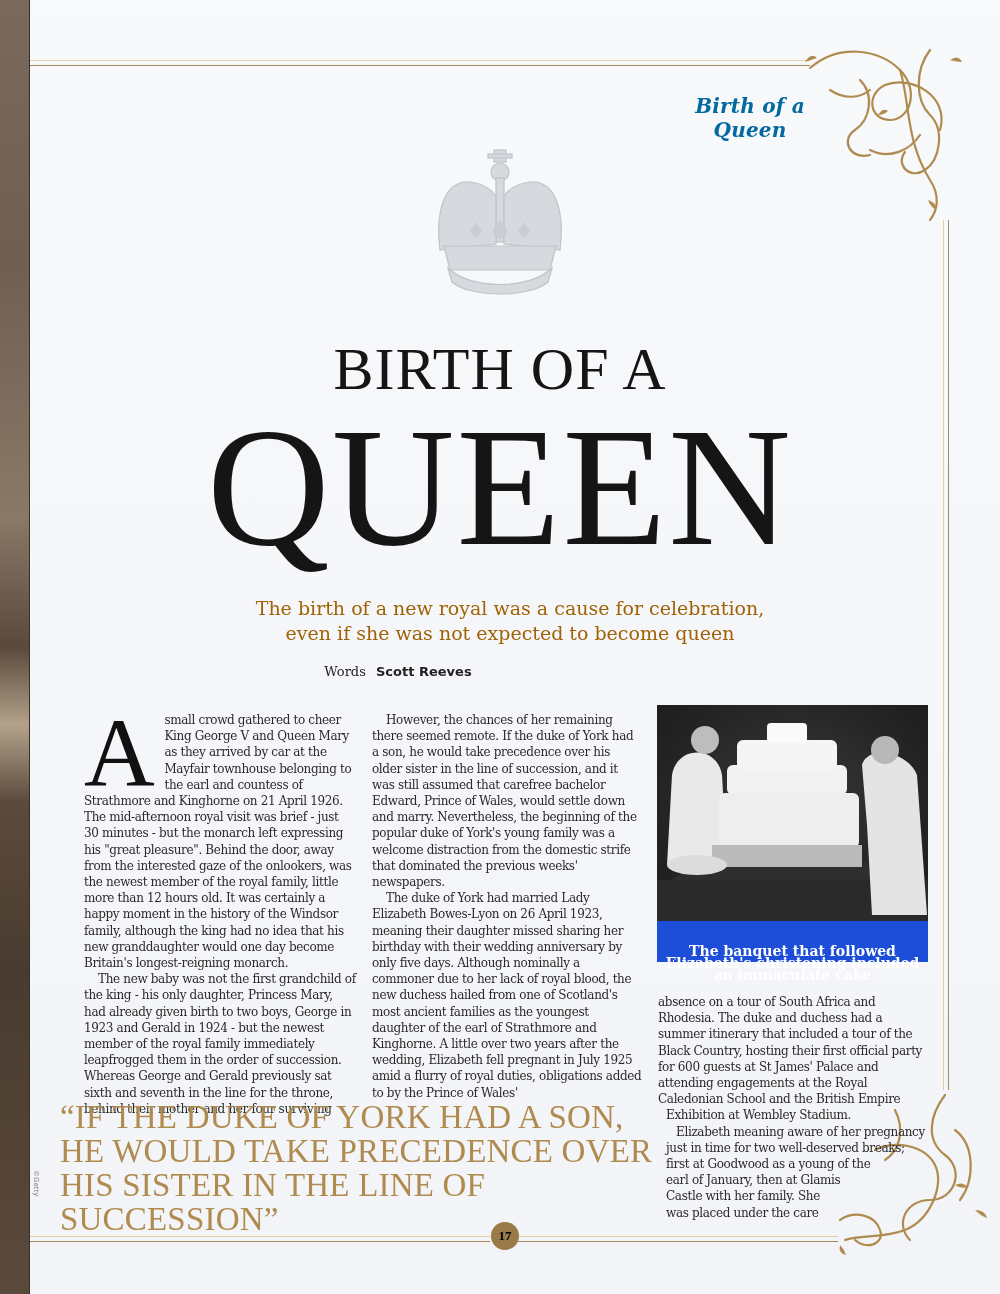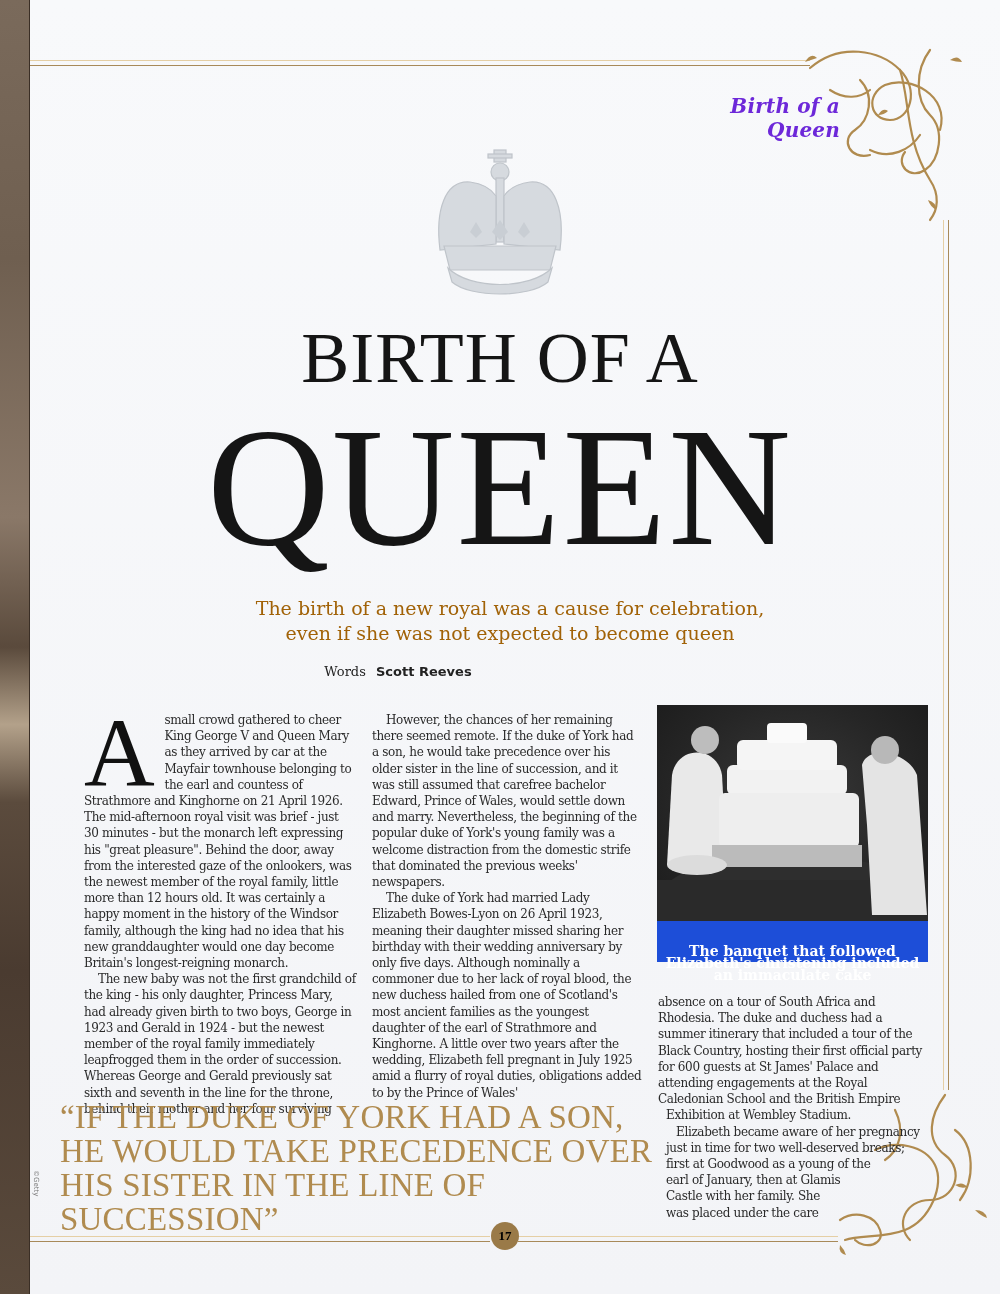--- a/index.html
+++ b/index.html
@@ -17,33 +17,33 @@
   .page {
     position:absolute; left:30px; top:0; width:970px; height:1294px;
     background:linear-gradient(180deg,#f8f9fb 0%,#f3f4f7 100%);
   }
   .rule-h { position:absolute; height:1px; background:#a88a5a; }
   .rule-h.light { background:#e5cfa5; }
   .rule-v { position:absolute; width:1px; background:#a88a5a; }
   .rule-v.light { background:#e5cfa5; }
 
   .running-head {
-    position:absolute; left:660px; top:94px; width:180px; text-align:right;
+    position:absolute; left:660px; top:94px; width:180px; text-align:center;
     font-family:"DejaVu Serif", serif; font-weight:bold; font-style:italic;
-    font-size:20px; color:#6d28d9; letter-spacing:0.2px;
+    font-size:20px; color:#0369a1; letter-spacing:0.2px;
   }
   .ornament { position:absolute; }
 
   .crown { position:absolute; left:430px; top:140px; width:140px; height:160px; }
 
   .title {
     position:absolute; left:0; width:1000px; text-align:center;
     font-family:"Liberation Serif", serif; color:#151515; font-weight:normal;
   }
-  .title.l1 { top:322px; font-size:72px; letter-spacing:1px; line-height:1; }
+  .title.l1 { top:339px; font-size:60px; letter-spacing:1px; line-height:1; }
   .title.l2 { top:402px; font-size:170px; letter-spacing:2px; line-height:1; }
 
   .standfirst {
     position:absolute; left:240px; width:540px; top:596px; text-align:center;
     font-family:"DejaVu Serif", serif; font-size:19px; line-height:25px; color:#a16207;
     font-weight:300;
   }
   .byline {
     position:absolute; left:0; width:796px; top:664px; text-align:center;
     font-family:"DejaVu Serif", serif; font-size:13px; color:#222;
@@ -199,21 +199,21 @@
     <rect x="62" y="88" width="140" height="55" rx="6" fill="#eeeeee"></rect>
     <rect x="55" y="140" width="150" height="22" fill="#bbbbbb"></rect>
     <ellipse cx="40" cy="160" rx="30" ry="10" fill="#dcdcdc"></ellipse>
   </svg>
 </div>
 <div class="caption">The banquet that followed Elizabeth's christening included an immaculate cake</div>
 
 <div class="col col3">
   <p class="first">absence on a tour of South Africa and Rhodesia. The duke and duchess had a summer itinerary that included a tour of the Black Country, hosting their first official party for 600 guests at St James' Palace and attending engagements at the Royal Caledonian School and the British Empire</p>
   <div class="indent">Exhibition at Wembley Stadium.</div>
-  <div class="indent" style="text-indent:10px;">Elizabeth became aware of her pregnancy</div>
+  <div class="indent" style="text-indent:10px;">Elizabeth meaning aware of her pregnancy</div>
   <div class="indent">just in time for two well-deserved breaks;</div>
   <div class="indent">first at Goodwood as a young of the</div>
   <div class="indent">earl of January, then at Glamis</div>
   <div class="indent">Castle with her family. She</div>
   <div class="indent">was placed under the care</div>
 </div>
 
 <div class="pullquote">“IF THE DUKE OF YORK HAD A SON, HE WOULD TAKE PRECEDENCE OVER HIS SISTER IN THE LINE OF SUCCESSION”</div>
 
 <div class="credit">©Getty</div>

